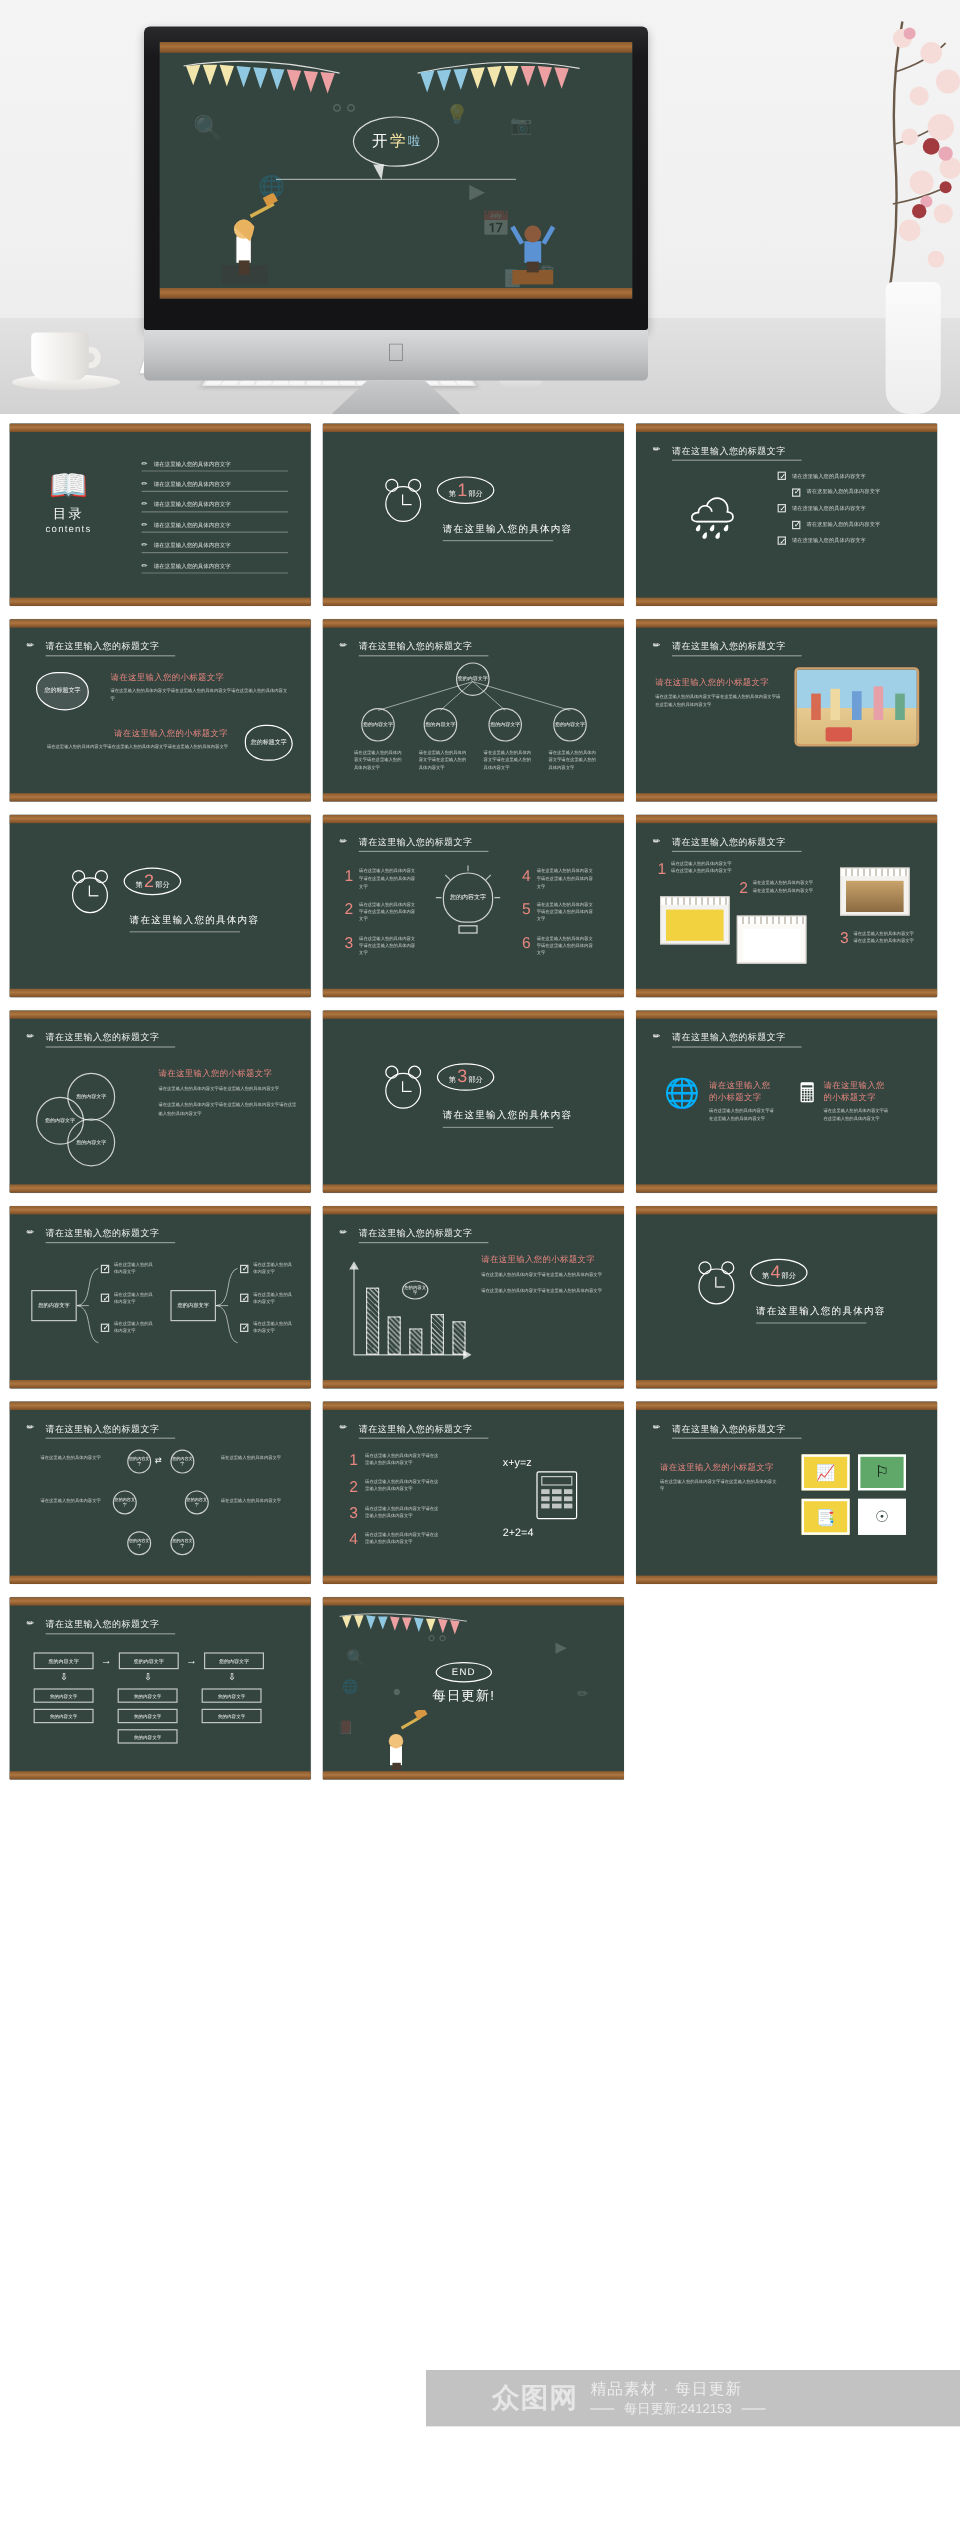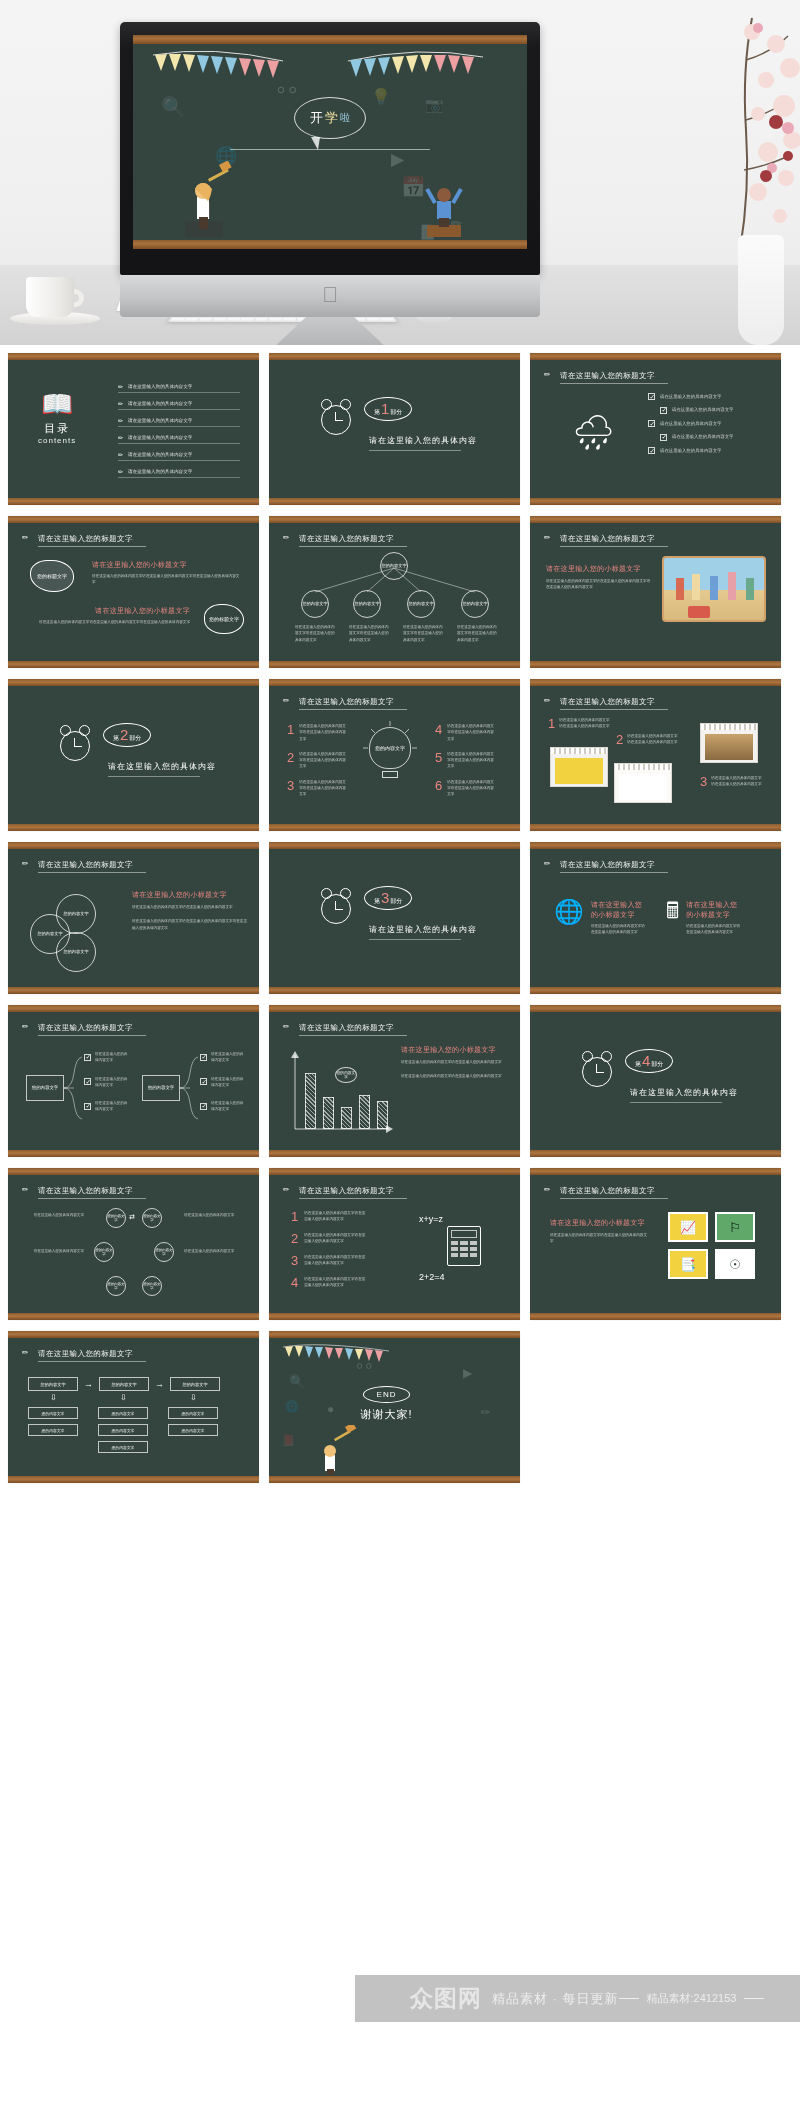--- a/index.html
+++ b/index.html
@@ -187,21 +187,21 @@
   
   .end-oval{ border:1.3px solid #fff;border-radius:50%;padding:3px 13px;color:#fff;font-size:8px;letter-spacing:1px;}
   .end-cn{ color:#fff;font-size:11px;letter-spacing:1px;margin-top:4px;}
 
   
   .watermark{
     position:absolute; left:355px; top:1975px; width:445px; height:47px;
     background:#c2c2c2; display:flex; align-items:center; gap:10px; padding-left:55px;
   }
   .wm-logo{ color:#e6e6e6; font-size:23px; letter-spacing:1px; font-weight:bold;}
-  .wm-text{ display:flex;flex-direction:row; color:#ededed;}
+  .wm-text{ display:flex;flex-direction:column; color:#ededed;}
   .wm-top{ font-size:13px; letter-spacing:1px;}
   .wm-bot{ font-size:11px; display:flex;align-items:center;gap:8px;}
   .wm-dash{ display:inline-block;width:20px;height:1px;background:#ededed;}
 
   .bar { background: repeating-linear-gradient(45deg,rgba(255,255,255,.55) 0 1px,transparent 1px 3px);
          border:1px solid rgba(255,255,255,.75); }
 </style>
 </head>
 <body>
 
@@ -1034,36 +1034,36 @@
     </svg>
     <div class="doodle" style="left:20px;top:44px;font-size:13px;">🔍</div>
     <div class="doodle" style="left:86px;top:30px;font-size:11px;">⚪⚪</div>
     <div class="doodle" style="left:16px;top:70px;font-size:11px;">🌐</div>
     <div class="doodle" style="left:58px;top:72px;font-size:12px;">●</div>
     <div class="doodle" style="left:12px;top:104px;font-size:11px;">📕</div>
     <div class="doodle" style="left:194px;top:36px;font-size:12px;">▶</div>
     <div class="doodle" style="left:212px;top:76px;font-size:11px;">✏</div>
     <div style="position:absolute;left:0;right:16px;top:52px;text-align:center;">
       <div style="display:inline-block;" class="end-oval">END</div>
-      <div class="end-cn">谢谢大家!</div>
+      <div class="end-cn">每日更新!</div>
     </div>
     <svg style="position:absolute;left:40px;bottom:8px;" width="50" height="50">
       <rect x="16" y="30" width="10" height="16" fill="#ffffff"></rect>
       <rect x="18" y="44" width="7" height="6" fill="#4a3a2e"></rect>
       <circle cx="21" cy="26" r="6" fill="#f0c27a"></circle>
       <rect x="25" y="14" width="18" height="2.5" fill="#d6b04e" transform="rotate(-30 25 14)"></rect>
       <rect x="36" y="2" width="9" height="7" fill="#d79742" transform="rotate(-30 36 2)"></rect>
     </svg>
   </div>
 
 </div>
 
 <div class="watermark">
   <div class="wm-logo">众图网</div>
   <div class="wm-text">
     <div class="wm-top">精品素材 · 每日更新</div>
     <div class="wm-bot">
       <span class="wm-dash"></span>
-      <span>精品素材:2412153</span>
+      <span>每日更新:2412153</span>
       <span class="wm-dash"></span>
     </div>
   </div>
 </div>
 
 </body></html>

